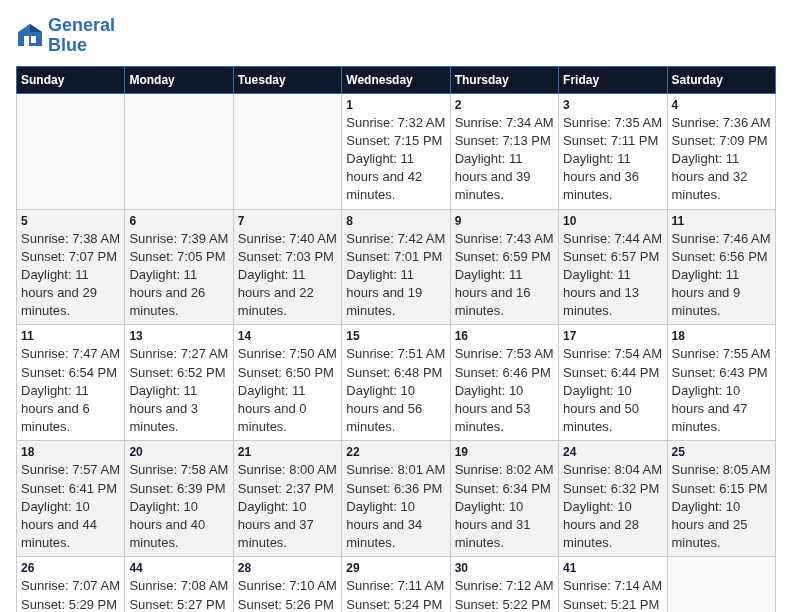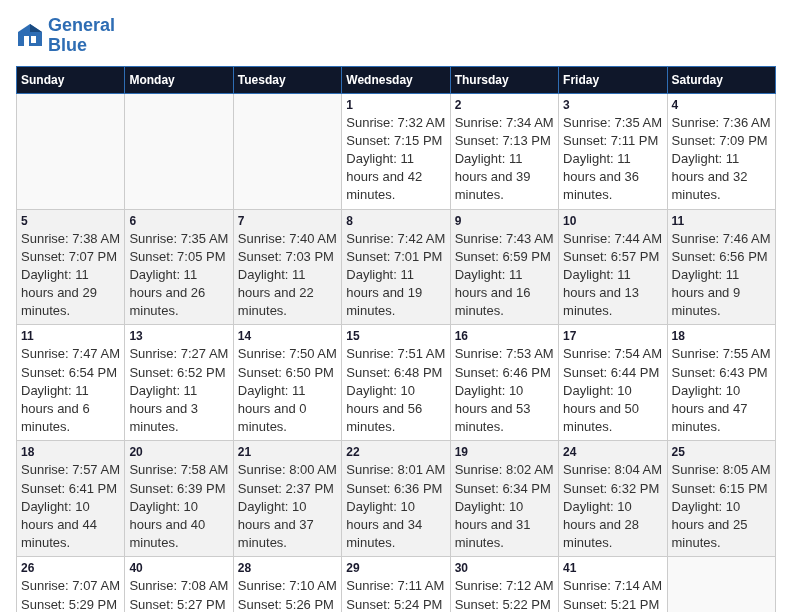--- a/index.html
+++ b/index.html
@@ -157,21 +157,21 @@
       <tr>
         <td class="alt-row">
           <span class="day-number">5</span>
           <div class="day-info">Sunrise: 7:38 AM
 Sunset: 7:07 PM
 Daylight: 11 hours
 and 29 minutes.</div>
         </td>
         <td class="alt-row">
           <span class="day-number">6</span>
-          <div class="day-info">Sunrise: 7:35 AM
+          <div class="day-info">Sunrise: 7:39 AM
 Sunset: 7:05 PM
 Daylight: 11 hours
 and 26 minutes.</div>
         </td>
         <td class="alt-row">
           <span class="day-number">7</span>
           <div class="day-info">Sunrise: 7:40 AM
 Sunset: 7:03 PM
 Daylight: 11 hours
 and 22 minutes.</div>
@@ -309,21 +309,21 @@
       </tr>
       <tr>
         <td class="">
           <span class="day-number">26</span>
           <div class="day-info">Sunrise: 7:07 AM
 Sunset: 5:29 PM
 Daylight: 10 hours
 and 22 minutes.</div>
         </td>
         <td class="">
-          <span class="day-number">40</span>
+          <span class="day-number">44</span>
           <div class="day-info">Sunrise: 7:08 AM
 Sunset: 5:27 PM
 Daylight: 10 hours
 and 19 minutes.</div>
         </td>
         <td class="">
           <span class="day-number">28</span>
           <div class="day-info">Sunrise: 7:10 AM
 Sunset: 5:26 PM
 Daylight: 10 hours

